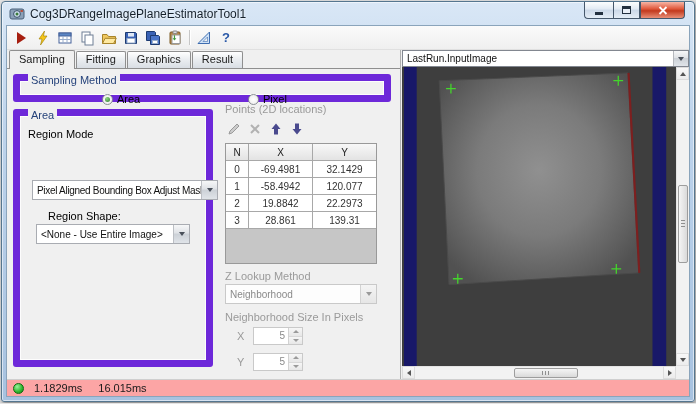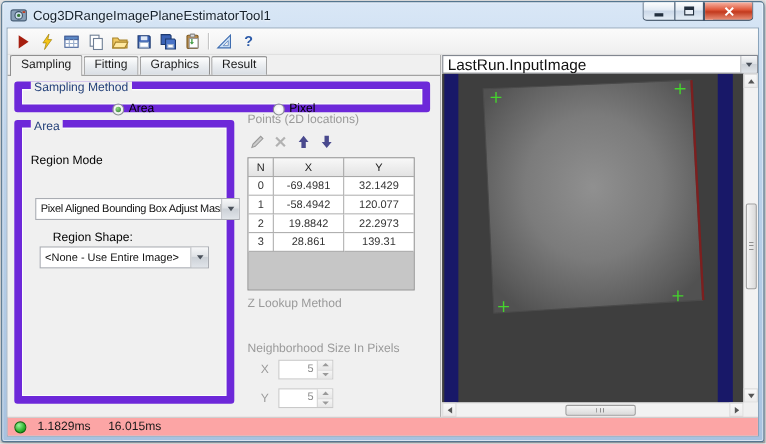--- a/index.html
+++ b/index.html
@@ -77,21 +77,21 @@
   .spin-val{flex:1;font-size:10px;color:#8a8a8a;text-align:right;padding:2px 3px 0 0;}
   .spin-btns{width:14px;border-left:1px solid #d2d2d2;display:flex;flex-direction:column;}
   .spin-b{flex:1;display:flex;align-items:center;justify-content:center;background:linear-gradient(#f6f6f6,#e7e7e7);}
   .spin-b + .spin-b{border-top:1px solid #d8d8d8;}
   .tri-up-s{width:0;height:0;border-left:3px solid transparent;border-right:3px solid transparent;border-bottom:3.5px solid #9a9a9a;}
   .tri-dn-s{width:0;height:0;border-left:3px solid transparent;border-right:3px solid transparent;border-top:3.5px solid #9a9a9a;}
   .spin-x{left:246px;top:258px;} .spin-y{left:246px;top:284px;}
   
   .right-panel{position:absolute;left:395px;right:0;top:0;bottom:0;background:#f0f0f0;}
   .display-combo{position:absolute;left:0;right:0;top:0;height:17px;background:#fff;border:1px solid #828790;display:flex;align-items:center;}
-  .display-combo .txt{flex:1;font-size:14px;color:#111;padding:0 4px;white-space:nowrap;overflow:hidden;}
+  .display-combo .txt{flex:1;font-size:10px;color:#111;padding:0 4px;white-space:nowrap;overflow:hidden;}
   .display-combo .btn{width:15px;align-self:stretch;display:flex;align-items:center;justify-content:center;
        background:linear-gradient(#f6f7f8,#dfe2e6 45%,#ccd1d7 50%,#e0e4e9);border-left:1px solid #b5b8bd;}
   .image-area{position:absolute;left:0;right:0;top:17px;bottom:0;background:#f0f0f0;}
   .viewport{position:absolute;left:0;top:0;right:13px;bottom:13px;background:#3e3e3e;overflow:hidden;}
   .viewport svg{display:block;width:100%;height:100%;}
   
   .vscroll{position:absolute;top:0;right:0;bottom:13px;width:13px;background:#f2f2f2;border-left:1px solid #e4e4e4;}
   .hscroll{position:absolute;left:0;right:13px;bottom:0;height:13px;background:#f2f2f2;border-top:1px solid #e4e4e4;}
   .corner{position:absolute;right:0;bottom:0;width:13px;height:13px;background:#f0f0f0;}
   .sb{position:absolute;width:13px;height:13px;display:flex;align-items:center;justify-content:center;
@@ -231,21 +231,21 @@
               <span>Area</span>
             </div>
             <div class="radio-opt opt-points">
               <span class="rb"></span>
               <span>Pixel</span>
             </div>
           </div>
 
           <div class="groupbox gb-area">
             <span class="gb-label">Area</span>
-            <span class="lbl" style="left:8px;top:24px;">Region Mode</span>
+            <span class="lbl" style="left:8px;top:12px;">Region Mode</span>
             <div class="combo combo-region-mode">
               <span class="txt tight">Pixel Aligned Bounding Box Adjust Mask</span>
               <span class="btn">
                   <span class="tri-dn"></span>
                 </span>
             </div>
             <span class="lbl" style="left:28px;top:94px;">Region Shape:</span>
             <div class="combo combo-region-shape" style="top:108px;">
               <span class="txt">&lt;None - Use Entire Image&gt;</span>
               <span class="btn">
@@ -302,20 +302,26 @@
             </div>
             <div class="grow">
               <span class="gcell c-n">3</span>
               <span class="gcell c-x">28.861</span>
               <span class="gcell c-y">139.31</span>
             </div>
             <div class="gfiller"></div>
           </div>
 
           <span class="lbl dis" style="left:218px;top:201px;">Z Lookup Method</span>
+          <div class="combo disabled combo-zlookup">
+            <span class="txt">Neighborhood</span>
+            <span class="btn">
+                <span class="tri-dn"></span>
+              </span>
+          </div>
 
           <span class="lbl dis" style="left:218px;top:242px;">Neighborhood Size In Pixels</span>
           <span class="lbl dis" style="left:230px;top:261px;">X</span>
           <div class="spinner spin-x">
             <span class="spin-val">5</span>
             <span class="spin-btns">
               <span class="spin-b">
                   <span class="tri-up-s"></span>
                 </span>
               <span class="spin-b">

